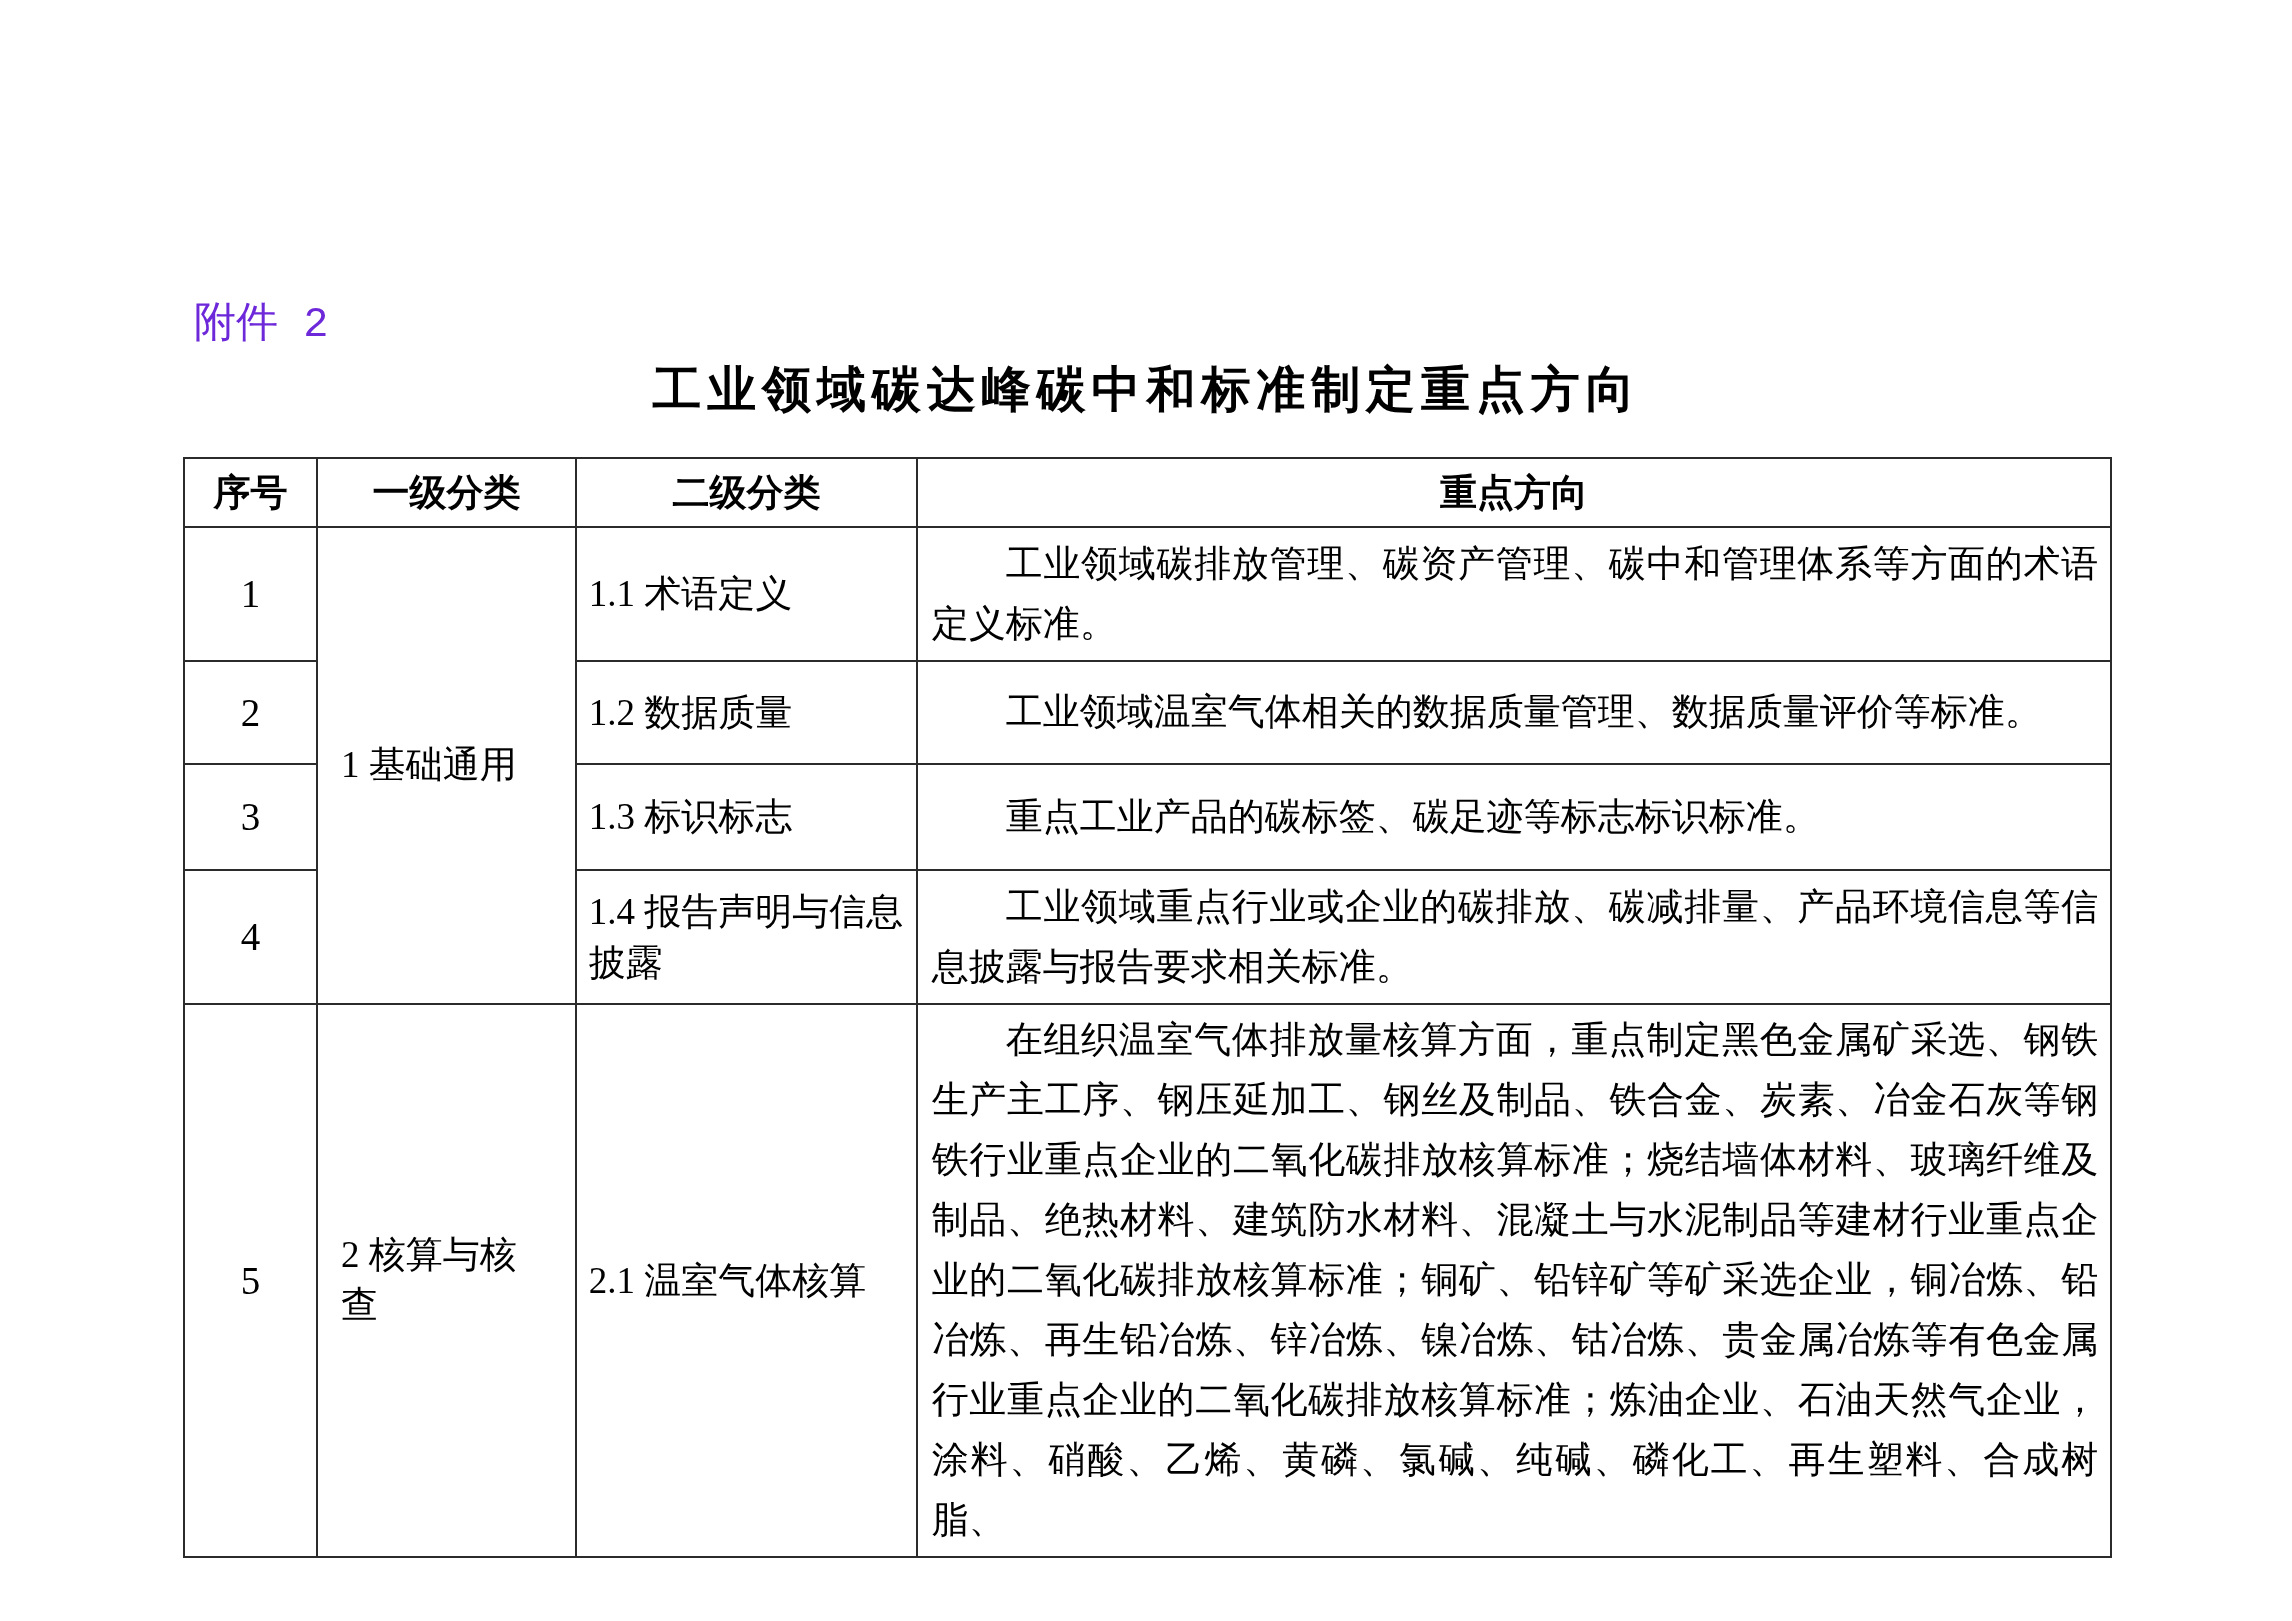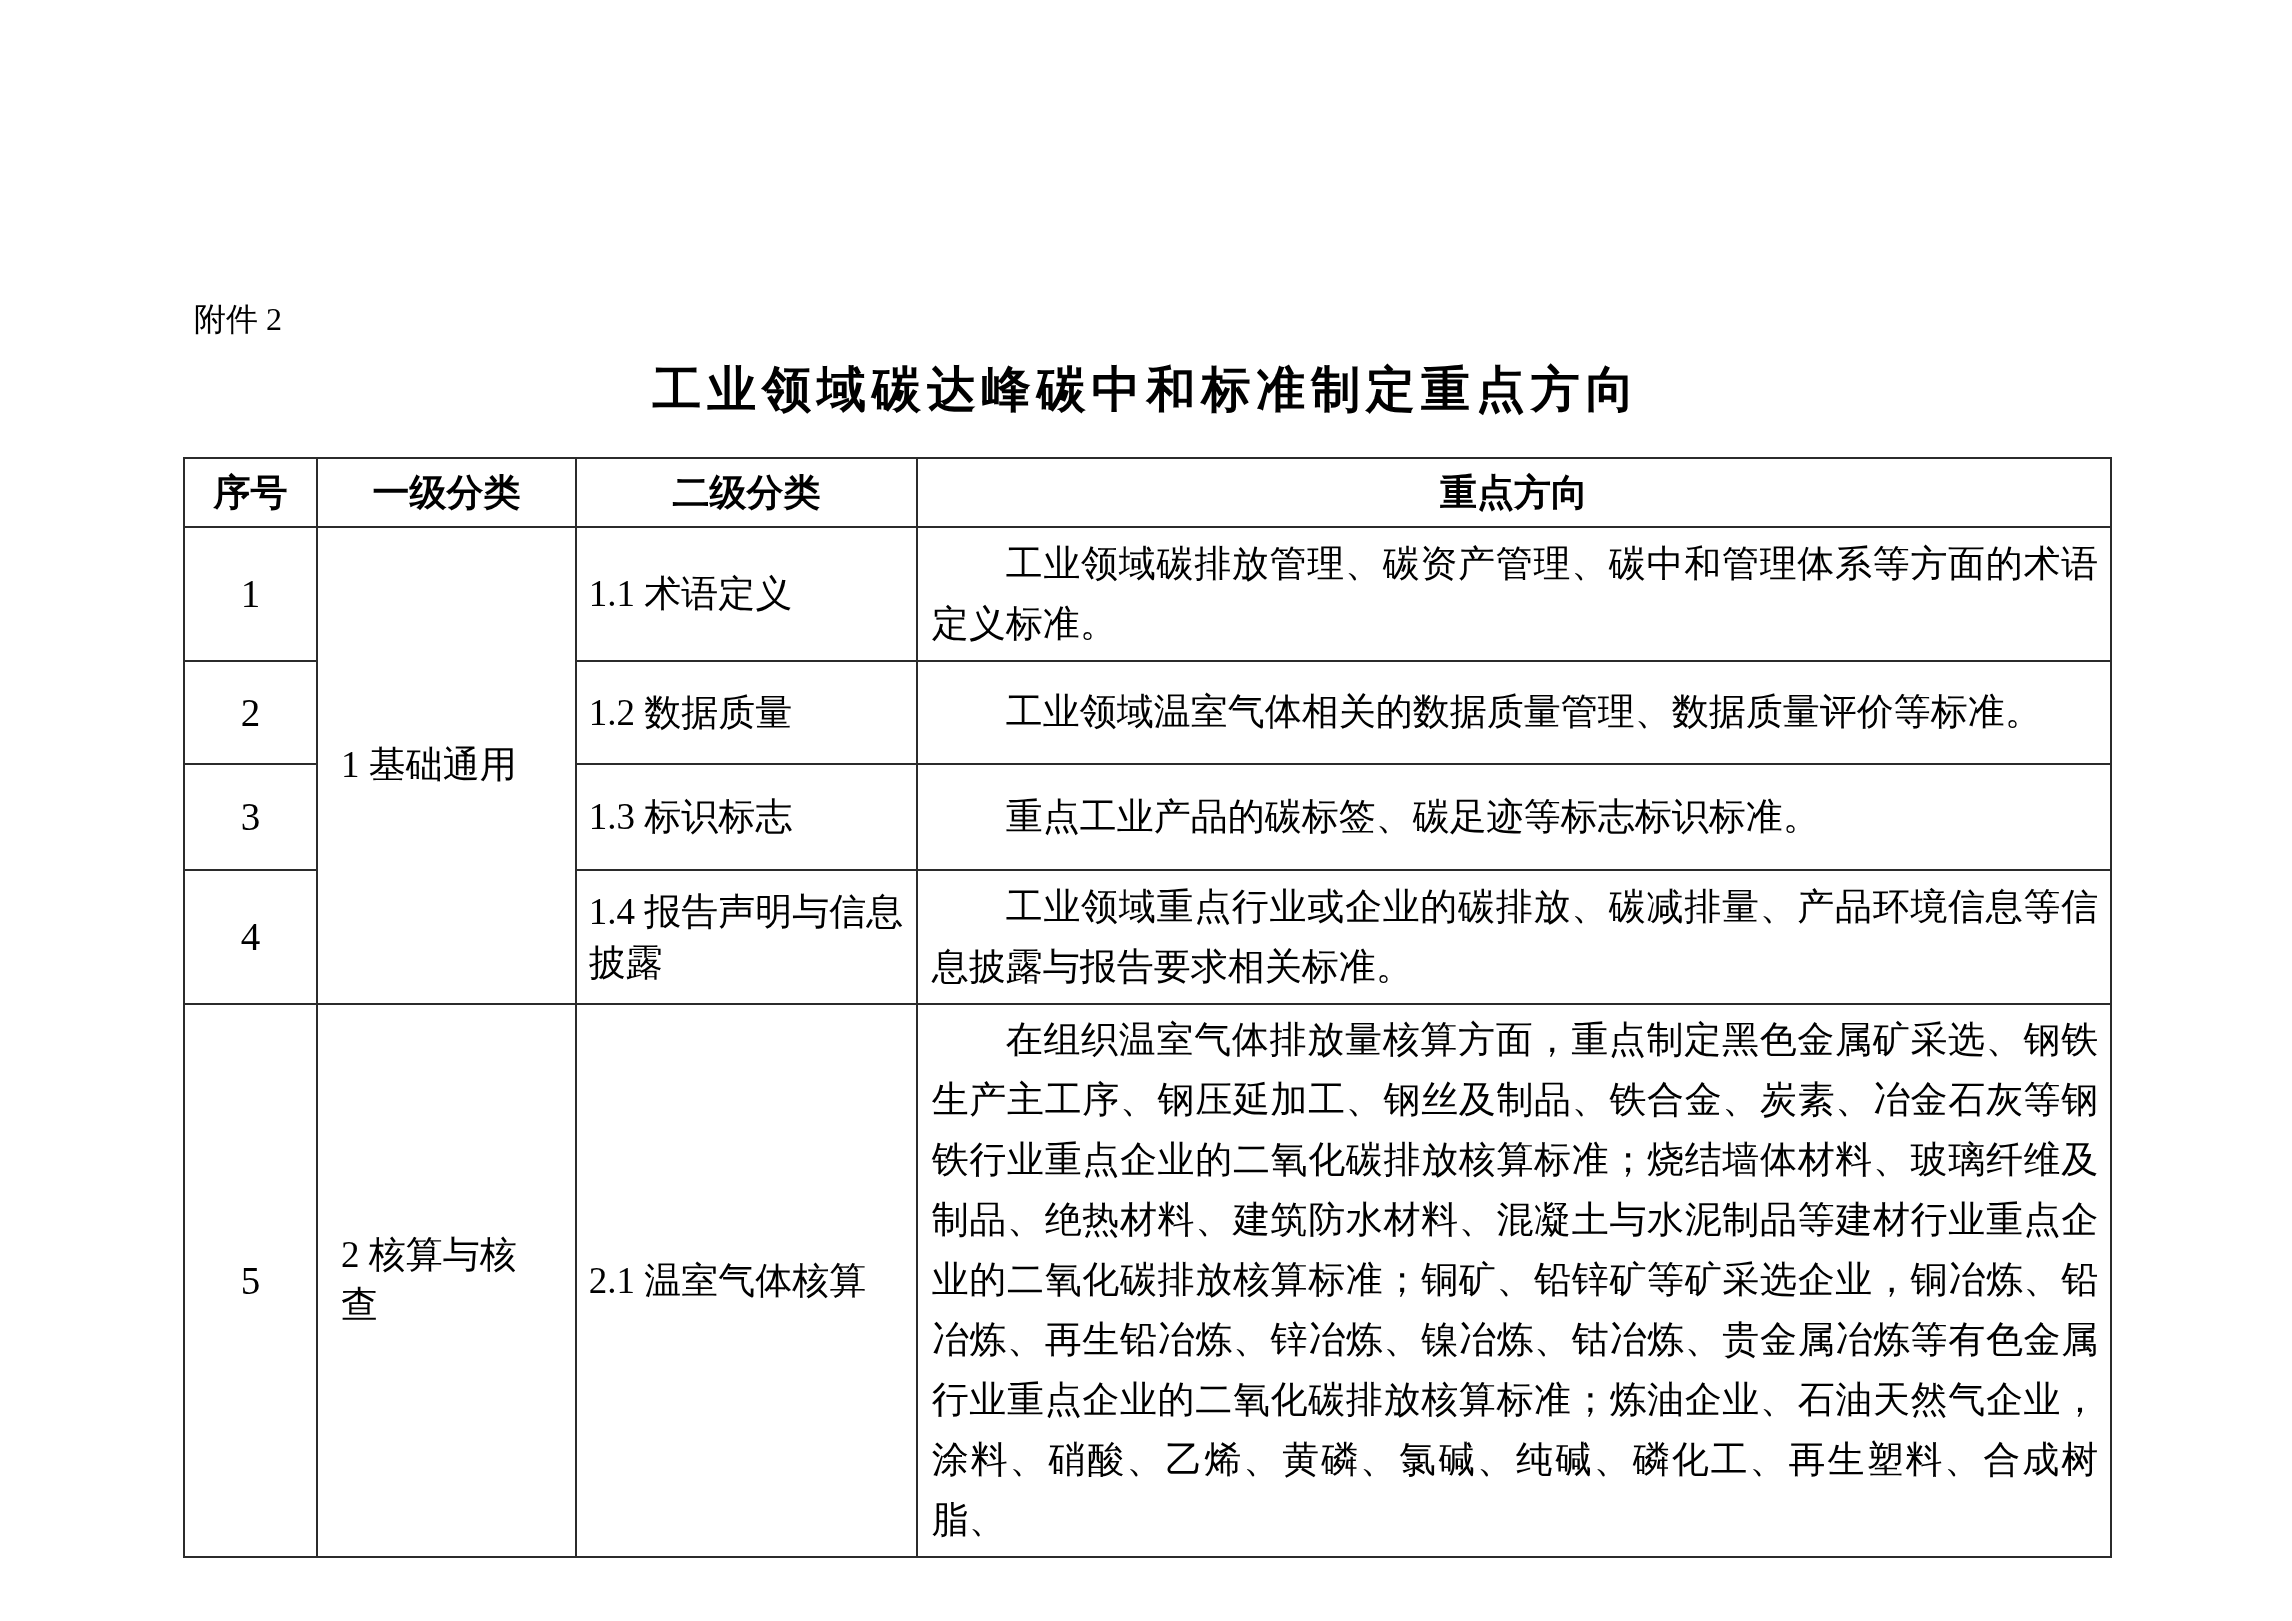--- a/index.html
+++ b/index.html
@@ -6,22 +6,22 @@
   .page {
     position:relative;
     width:2293px; height:1621px;
     background:#ffffff;
     overflow:hidden;
     font-family:"Liberation Serif","DejaVu Serif",serif;
     color:#000000;
   }
   .attachment-label {
     position:absolute; left:194px; top:300px;
-    font-family:Liberation Serif, serif;
-    font-size:32px; line-height:1.2; color:#000000;
+    font-family:Liberation Mono, monospace;
+    font-size:42px; line-height:1.2; color:#6d28d9;
   }
   .doc-title {
     position:absolute; left:0; top:357px; width:100%;
     text-align:center;
     font-family:Liberation Sans, sans-serif;
     font-weight:bold;
     font-size:49px; letter-spacing:5.9px;
     color:#000;
   }
   table.main {

